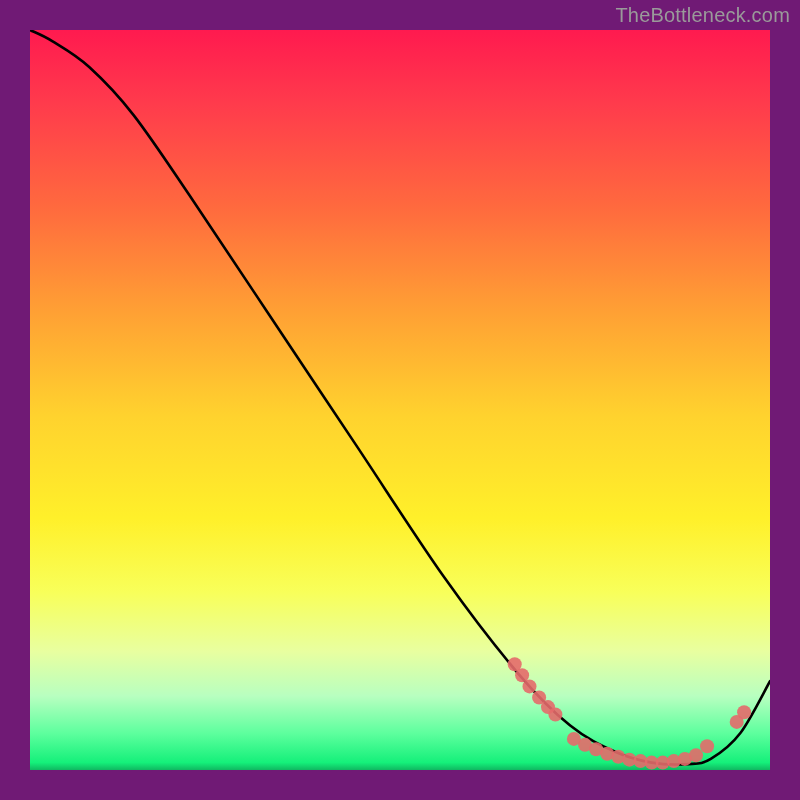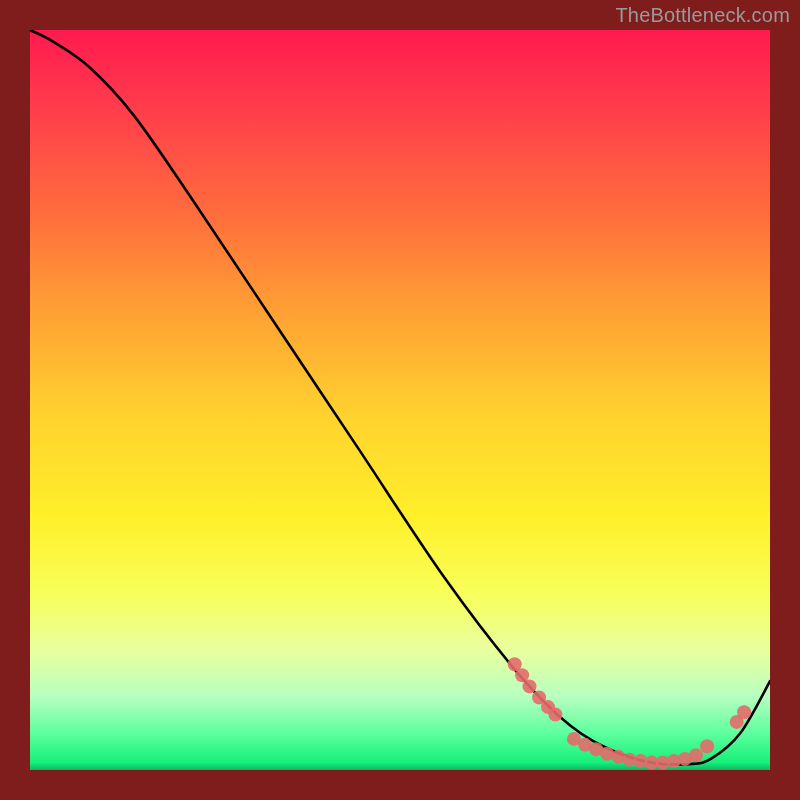--- a/index.html
+++ b/index.html
@@ -8,21 +8,21 @@
     width: 800px;
     height: 800px;
     background: #000;
     overflow: hidden;
     font-family: Arial, Helvetica, sans-serif;
   }
   .stage {
     position: relative;
     width: 800px;
     height: 800px;
-    background: #7f1d1d;
+    background: #701a75;
   }
   .plot {
     position: absolute;
     left: 30px;
     top: 30px;
     width: 740px;
     height: 740px;
     background: linear-gradient(
       to bottom,
       #ff1a4f 0%,

